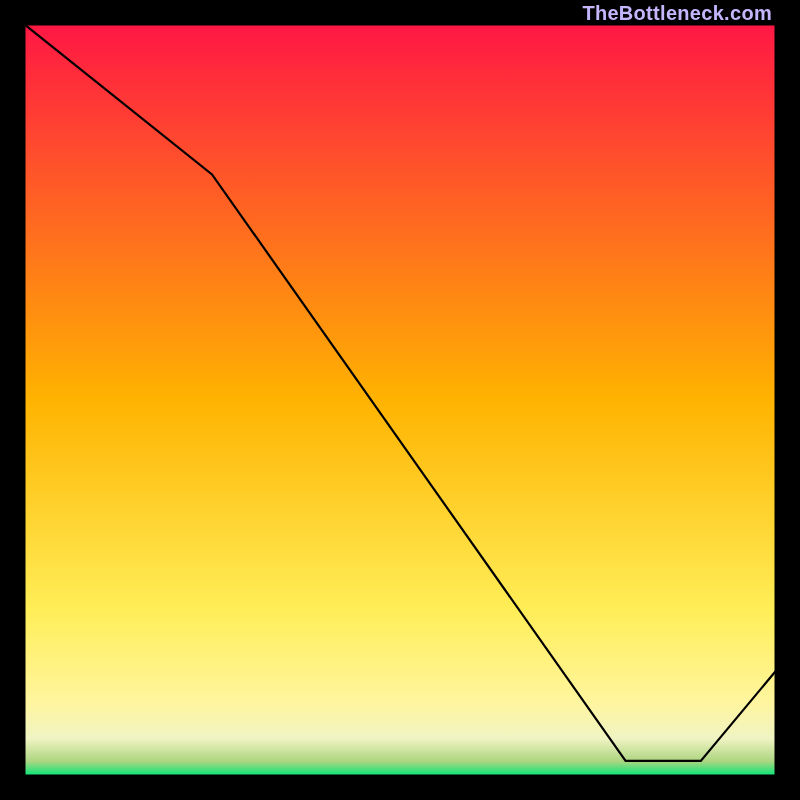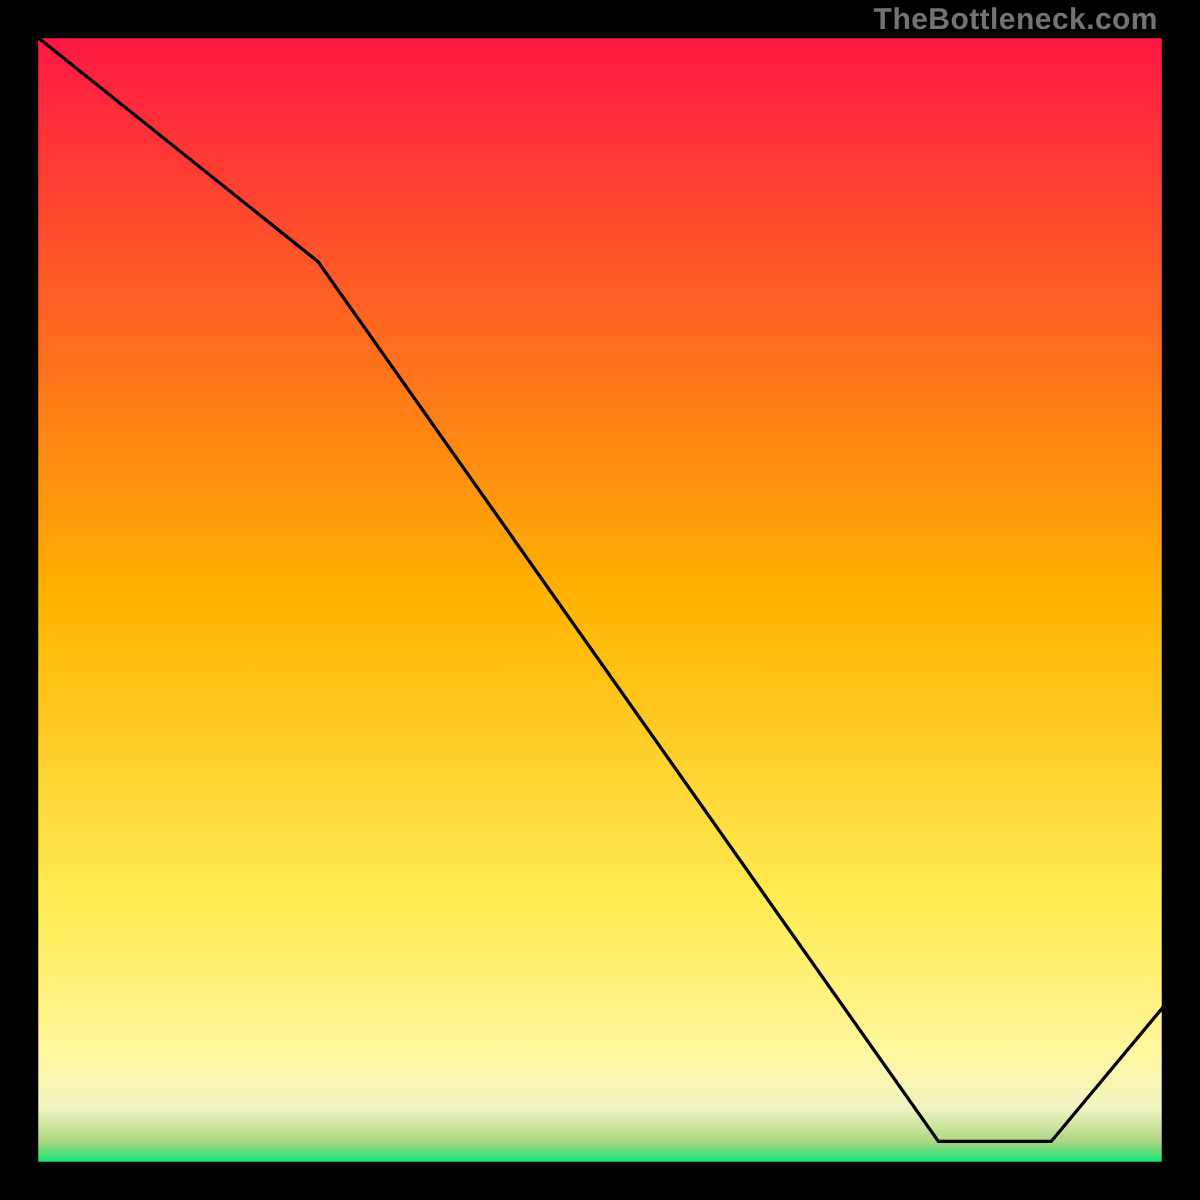--- a/index.html
+++ b/index.html
@@ -14,21 +14,21 @@
   .outer {
     position: relative;
     width: 800px;
     height: 800px;
     background: #000;
   }
   .watermark {
     position: absolute;
     top: 2px;
     right: 28px;
-    color: #737373;
+    color: #c4b5fd;
     font-size: 20px;
     font-weight: 600;
     letter-spacing: 0.3px;
   }
   .plot-wrap {
     position: absolute;
     left: 24px;
     top: 24px;
     width: 752px;
     height: 752px;

